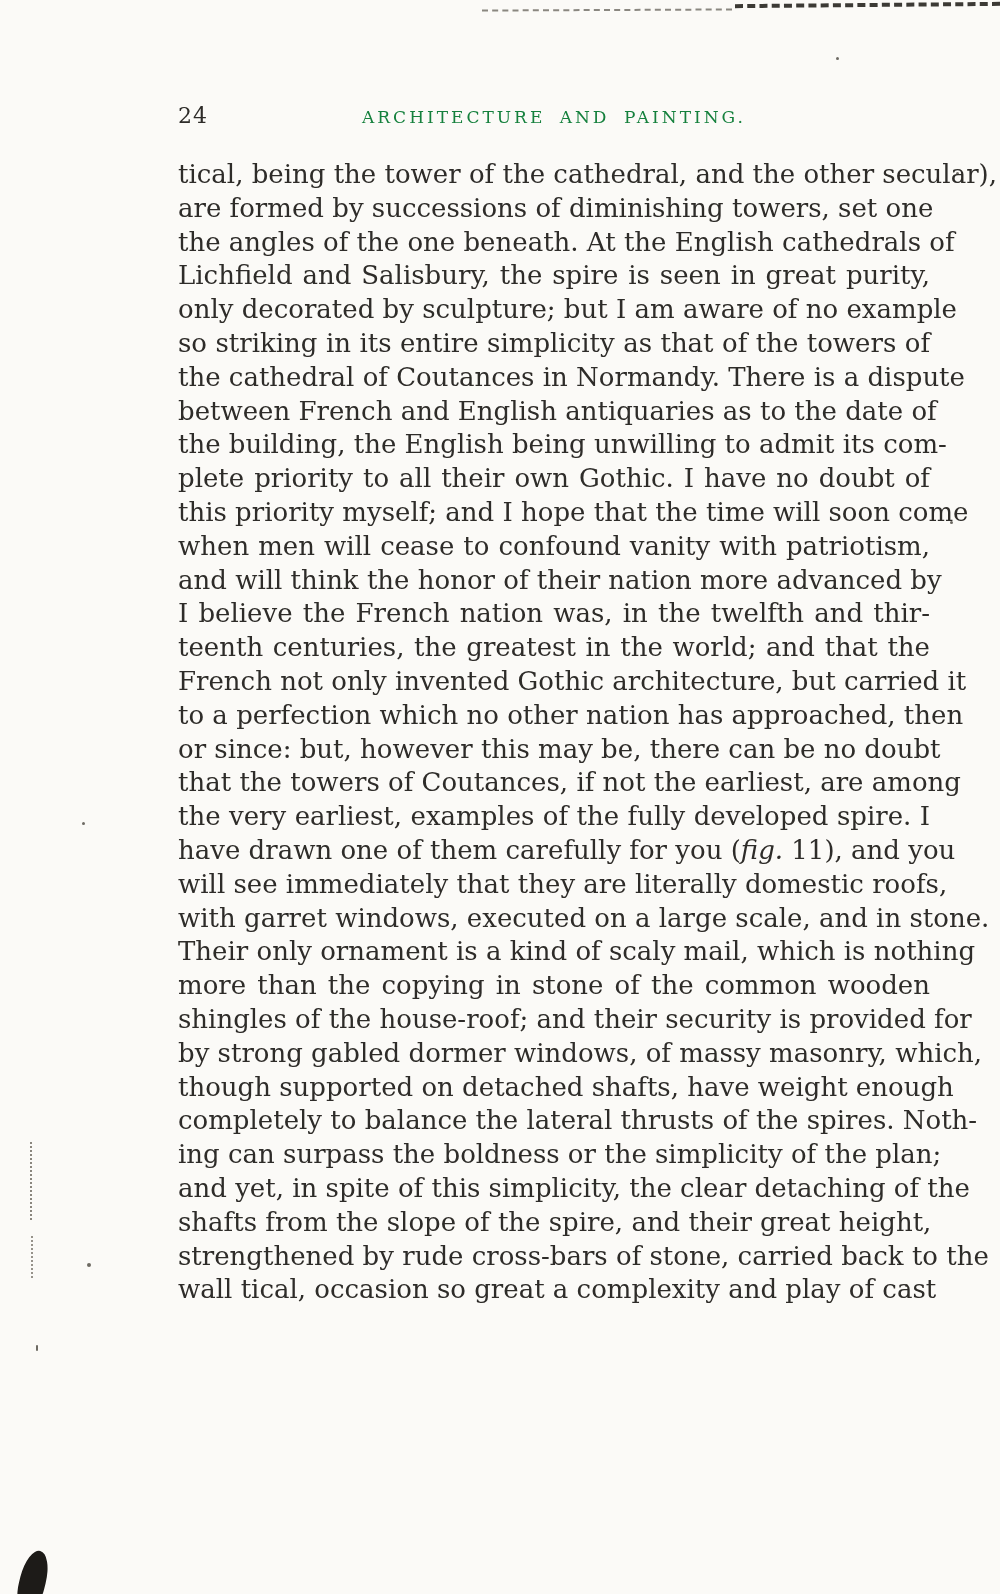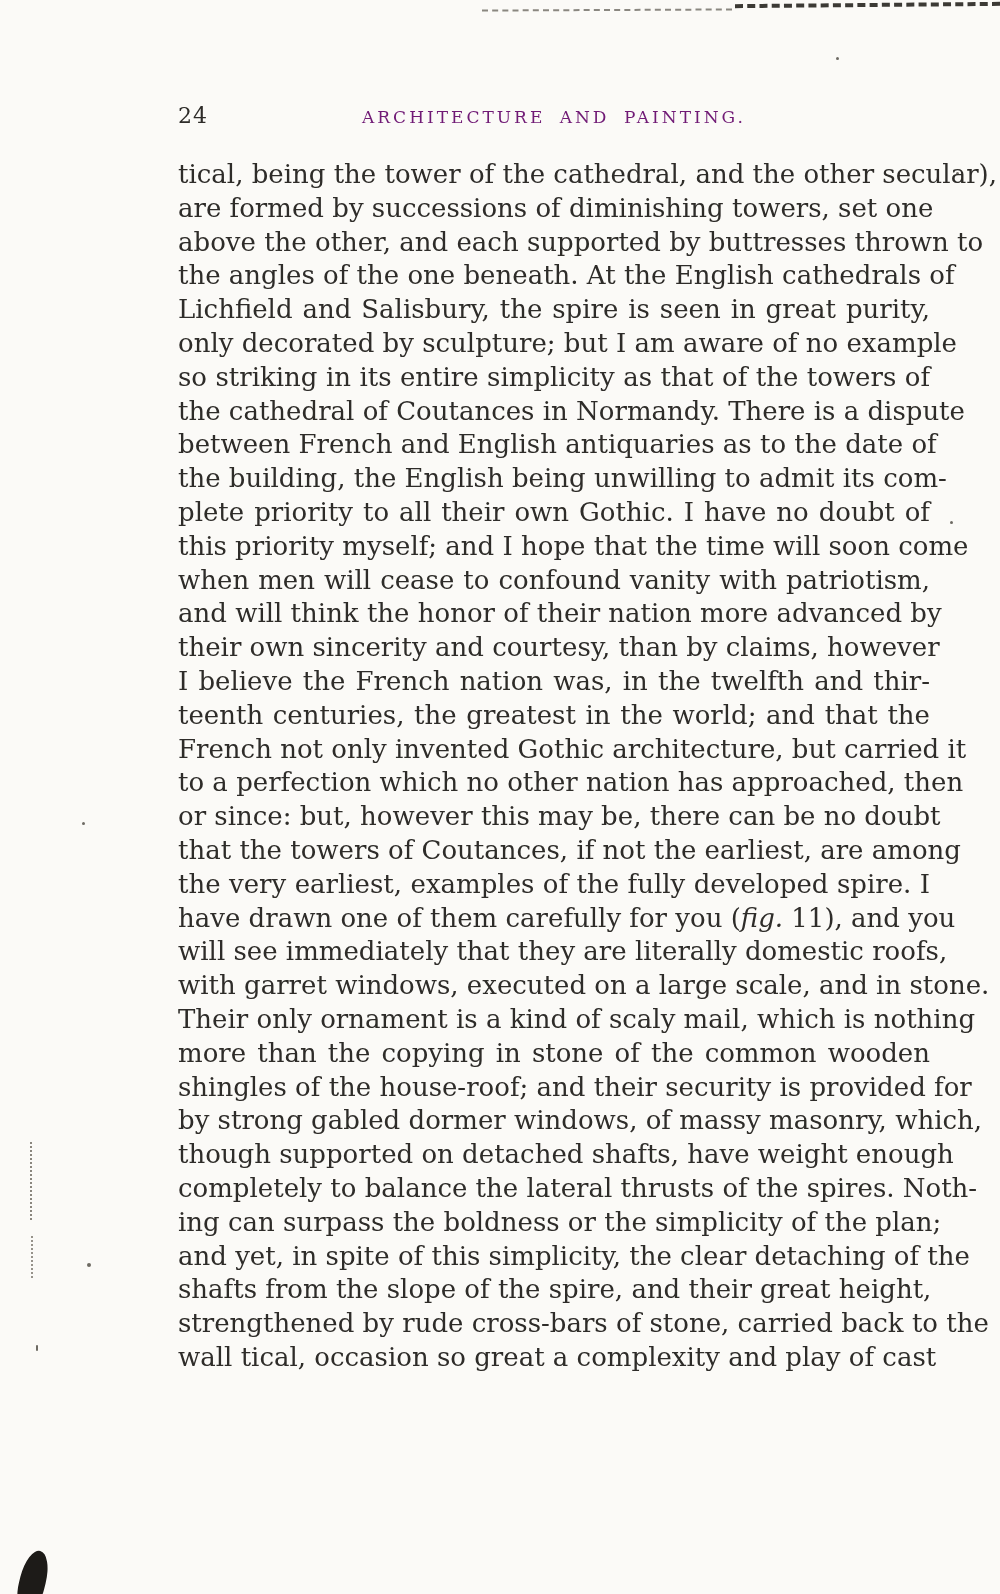--- a/index.html
+++ b/index.html
@@ -33,21 +33,21 @@
     font-size: 22px;
     letter-spacing: 1px;
   }
   .running-title {
     display: block;
     text-align: center;
     font-size: 17px;
     letter-spacing: 3px;
     word-spacing: 6px;
     padding-top: 4px;
-    color: #701a75;
+    color: #15803d;
   }
 
   
   .body-text {
     position: absolute;
     top: 158px;
     left: 178px;
     width: 752px;
   }
   .line {
@@ -118,33 +118,31 @@
   <div class="artifact speck speck-g"></div>
 
   <div class="header">
     <span class="page-number">24</span>
     <span class="running-title">ARCHITECTURE AND PAINTING.</span>
   </div>
 
   <div class="body-text">
       <div class="line"><span>tical, being the tower of the cathedral, and the other secular),</span></div>
       <div class="line"><span>are formed by successions of diminishing towers, set one</span></div>
-      <div class="line"><span>above the other, and each supported by buttresses thrown to</span></div>
       <div class="line"><span>the angles of the one beneath.  At the English cathedrals of</span></div>
       <div class="line"><span>Lichfield and Salisbury, the spire is seen in great purity,</span></div>
       <div class="line"><span>only decorated by sculpture; but I am aware of no example</span></div>
       <div class="line"><span>so striking in its entire simplicity as that of the towers of</span></div>
       <div class="line"><span>the cathedral of Coutances in Normandy.  There is a dispute</span></div>
       <div class="line"><span>between French and English antiquaries as to the date of</span></div>
       <div class="line"><span>the building, the English being unwilling to admit its com-</span></div>
       <div class="line"><span>plete priority to all their own Gothic.  I have no doubt of</span></div>
       <div class="line"><span>this priority myself; and I hope that the time will soon come</span></div>
       <div class="line"><span>when men will cease to confound vanity with patriotism,</span></div>
       <div class="line"><span>and will think the honor of their nation more advanced by</span></div>
-      <div class="line"><span>their own sincerity and courtesy, than by claims, however</span></div>
       <div class="line"><span>I believe the French nation was, in the twelfth and thir-</span></div>
       <div class="line"><span>teenth centuries, the greatest in the world; and that the</span></div>
       <div class="line"><span>French not only invented Gothic architecture, but carried it</span></div>
       <div class="line"><span>to a perfection which no other nation has approached, then</span></div>
       <div class="line"><span>or since: but, however this may be, there can be no doubt</span></div>
       <div class="line"><span>that the towers of Coutances, if not the earliest, are among</span></div>
       <div class="line"><span>the very earliest, examples of the fully developed spire.  I</span></div>
       <div class="line"><span>have drawn one of them carefully for you (</span><i>fig.</i><span> 11), and you</span></div>
       <div class="line"><span>will see immediately that they are literally domestic roofs,</span></div>
       <div class="line"><span>with garret windows, executed on a large scale, and in stone.</span></div>

